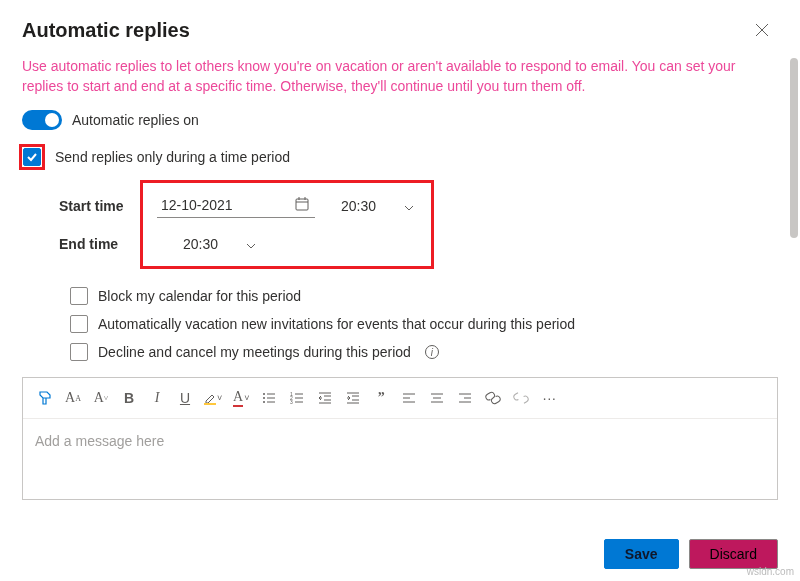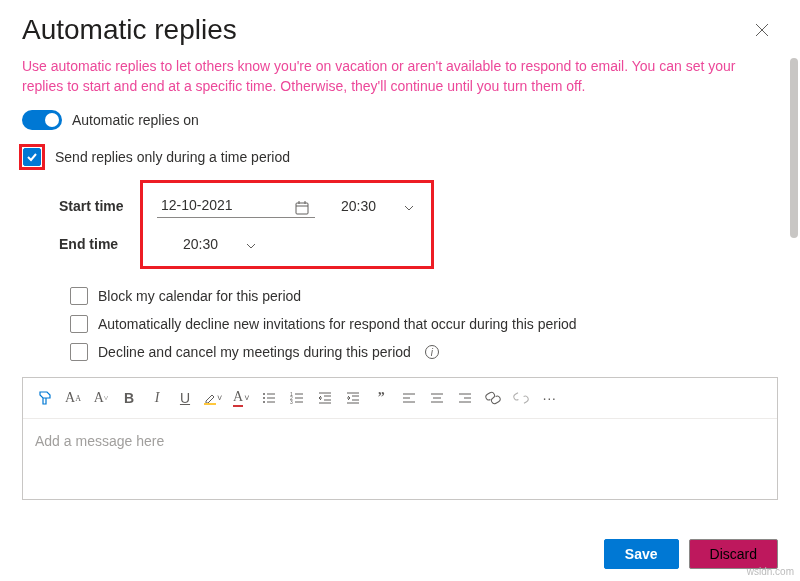--- a/index.html
+++ b/index.html
@@ -1,52 +1,52 @@
 <!DOCTYPE html>
 <html><head>
 <meta charset="utf-8">
 <style>
 * { box-sizing: border-box; margin: 0; padding: 0; }
 body { font-family: "Segoe UI", Arial, sans-serif; font-size: 14px; color: #323130; background: #fff; width: 800px; height: 581px; overflow: hidden; position: relative; }
 .dialog { width: 800px; height: 581px; position: relative; }
 .header { display: flex; justify-content: space-between; align-items: center; padding: 14px 22px 10px 22px; }
-.title { font-size: 28px; font-weight: 400; color: #201f1e; }
+.title { font-size: 20px; font-weight: 700; color: #201f1e; }
 .close { width: 32px; height: 32px; display: flex; align-items: center; justify-content: center; cursor: pointer; color: #605e5c; }
 .body { padding: 0 22px; overflow-y: auto; height: 470px; border-top: 1px solid transparent; }
 .scrollbar { position: absolute; right: 2px; top: 58px; width: 8px; height: 180px; background: #c8c6c4; border-radius: 4px; }
 .desc { color: #ec4899; line-height: 1.4; margin-bottom: 14px; }
 .toggle-row { display: flex; align-items: center; gap: 10px; margin-bottom: 14px; }
 .toggle { width: 40px; height: 20px; background: #0078d4; border-radius: 10px; position: relative; cursor: pointer; }
 .toggle::after { content: ""; width: 14px; height: 14px; background: #fff; border-radius: 50%; position: absolute; top: 3px; right: 3px; }
 .check-row { display: flex; align-items: center; gap: 10px; margin-bottom: 10px; }
 .checkbox { width: 18px; height: 18px; border: 1px solid #8a8886; border-radius: 2px; display: flex; align-items: center; justify-content: center; cursor: pointer; background: #fff; }
 .checkbox.checked { background: #0078d4; border-color: #0078d4; color: #fff; }
 .red-frame { border: 3px solid #ed1c24; padding: 1px; display: inline-flex; }
 .time-block { border: 3px solid #ed1c24; padding: 10px 14px 10px 14px; margin-left: 118px; width: 294px; margin-bottom: 18px; position: relative; }
 .time-row { display: flex; align-items: center; margin-bottom: 14px; }
 .time-row:last-child { margin-bottom: 0; }
 .time-label { position: absolute; left: -84px; font-weight: 600; color: #323130; width: 72px; }
 .date-input { width: 158px; border: none; border-bottom: 1px solid #8a8886; padding: 4px 28px 4px 4px; font-size: 14px; outline: none; color: #323130; position: relative; }
-.date-wrap { position: relative; display: flex; align-items: flex-end; }
+.date-wrap { position: relative; display: flex; align-items: center; }
 .cal-icon { position: absolute; right: 6px; color: #605e5c; }
 .time-sel { display: flex; align-items: center; gap: 28px; margin-left: 18px; padding: 4px 8px; cursor: pointer; color: #323130; }
 .chev { color: #605e5c; }
 .options { margin-left: 48px; margin-bottom: 16px; }
 .options .check-row { margin-bottom: 10px; }
 .info-icon { width: 14px; height: 14px; border: 1px solid #605e5c; border-radius: 50%; display: inline-flex; align-items: center; justify-content: center; font-size: 10px; color: #605e5c; margin-left: 4px; font-style: italic; }
 .editor { border: 1px solid #c8c6c4; margin: 0 0 10px 0; }
 .toolbar { display: flex; align-items: center; gap: 4px; padding: 6px 10px; border-bottom: 1px solid #edebe9; flex-wrap: nowrap; }
 .tbtn { min-width: 24px; height: 28px; display: flex; align-items: center; justify-content: center; cursor: pointer; color: #605e5c; font-size: 14px; padding: 0 3px; }
 .tbtn.blue { color: #0078d4; }
 .tbtn svg { display: block; }
 .chev-sm { font-size: 9px; color: #605e5c; margin-left: 1px; }
 .editor-body { padding: 14px 12px; color: #a19f9d; min-height: 80px; }
 .footer { position: absolute; bottom: 12px; right: 22px; display: flex; gap: 10px; }
 .btn { padding: 6px 20px; font-size: 14px; border-radius: 2px; cursor: pointer; border: 1px solid #8a8886; background: #be185d; }
-.btn.primary { background: #0078d4; border-color: #0078d4; color: #ffffff; font-weight: 600; }
+.btn.primary { background: #0078d4; border-color: #0078d4; color: #0f172a; font-weight: 600; }
 .watermark { position: absolute; bottom: 4px; right: 6px; font-size: 10px; color: #bbb; }
 .under-yellow { border-bottom: 2px solid #ffc83d; }
 .under-red { border-bottom: 2px solid #d13438; }
 </style>
 </head>
 <body>
 
 <div class="dialog">
   <div class="header">
     <div class="title">Automatic replies</div>
@@ -112,21 +112,21 @@
       </div>
     </div>
 
     <div class="options">
       <div class="check-row">
         <span class="checkbox"></span>
         <span>Block my calendar for this period</span>
       </div>
       <div class="check-row">
         <span class="checkbox"></span>
-        <span>Automatically decline new invitations for respond that occur during this period</span>
+        <span>Automatically vacation new invitations for events that occur during this period</span>
       </div>
       <div class="check-row">
         <span class="checkbox"></span>
         <span>Decline and cancel my meetings during this period</span>
         <span class="info-icon">i</span>
       </div>
     </div>
 
     <div class="editor">
       <div class="toolbar">

